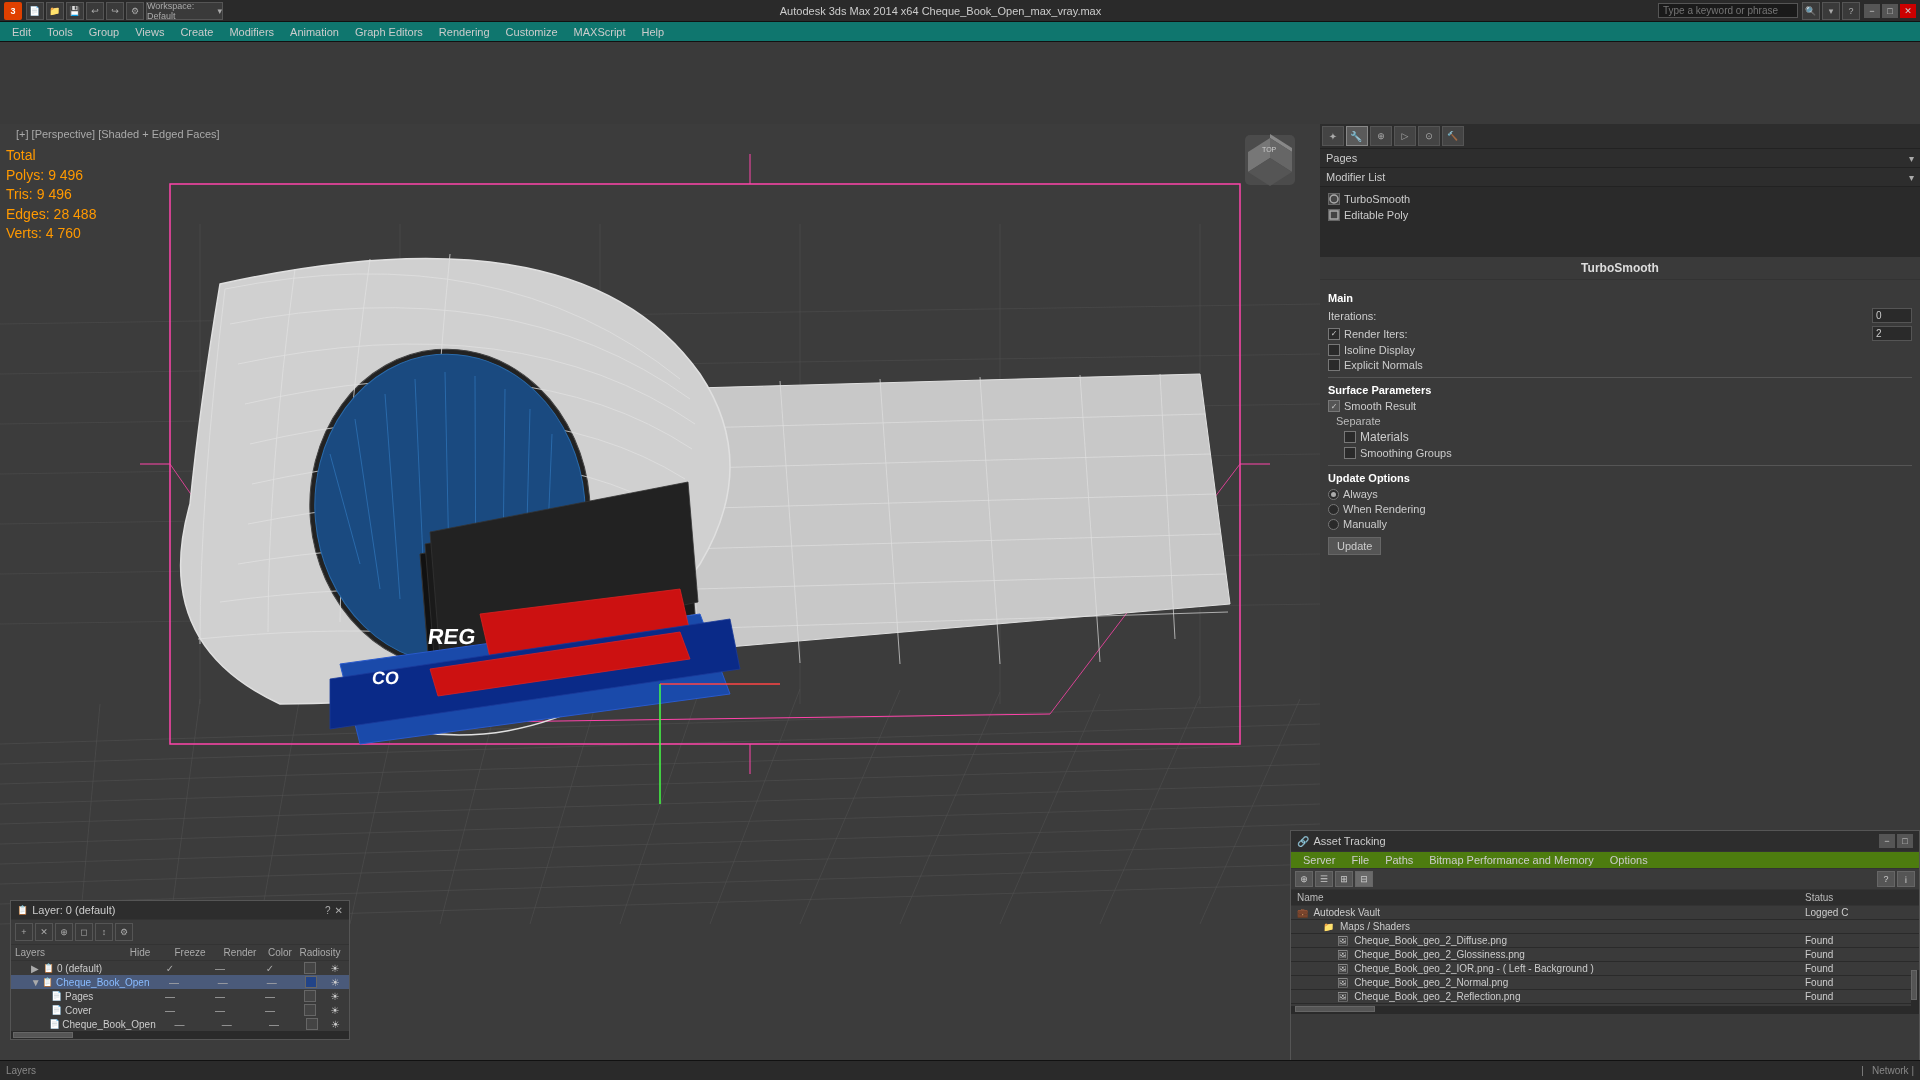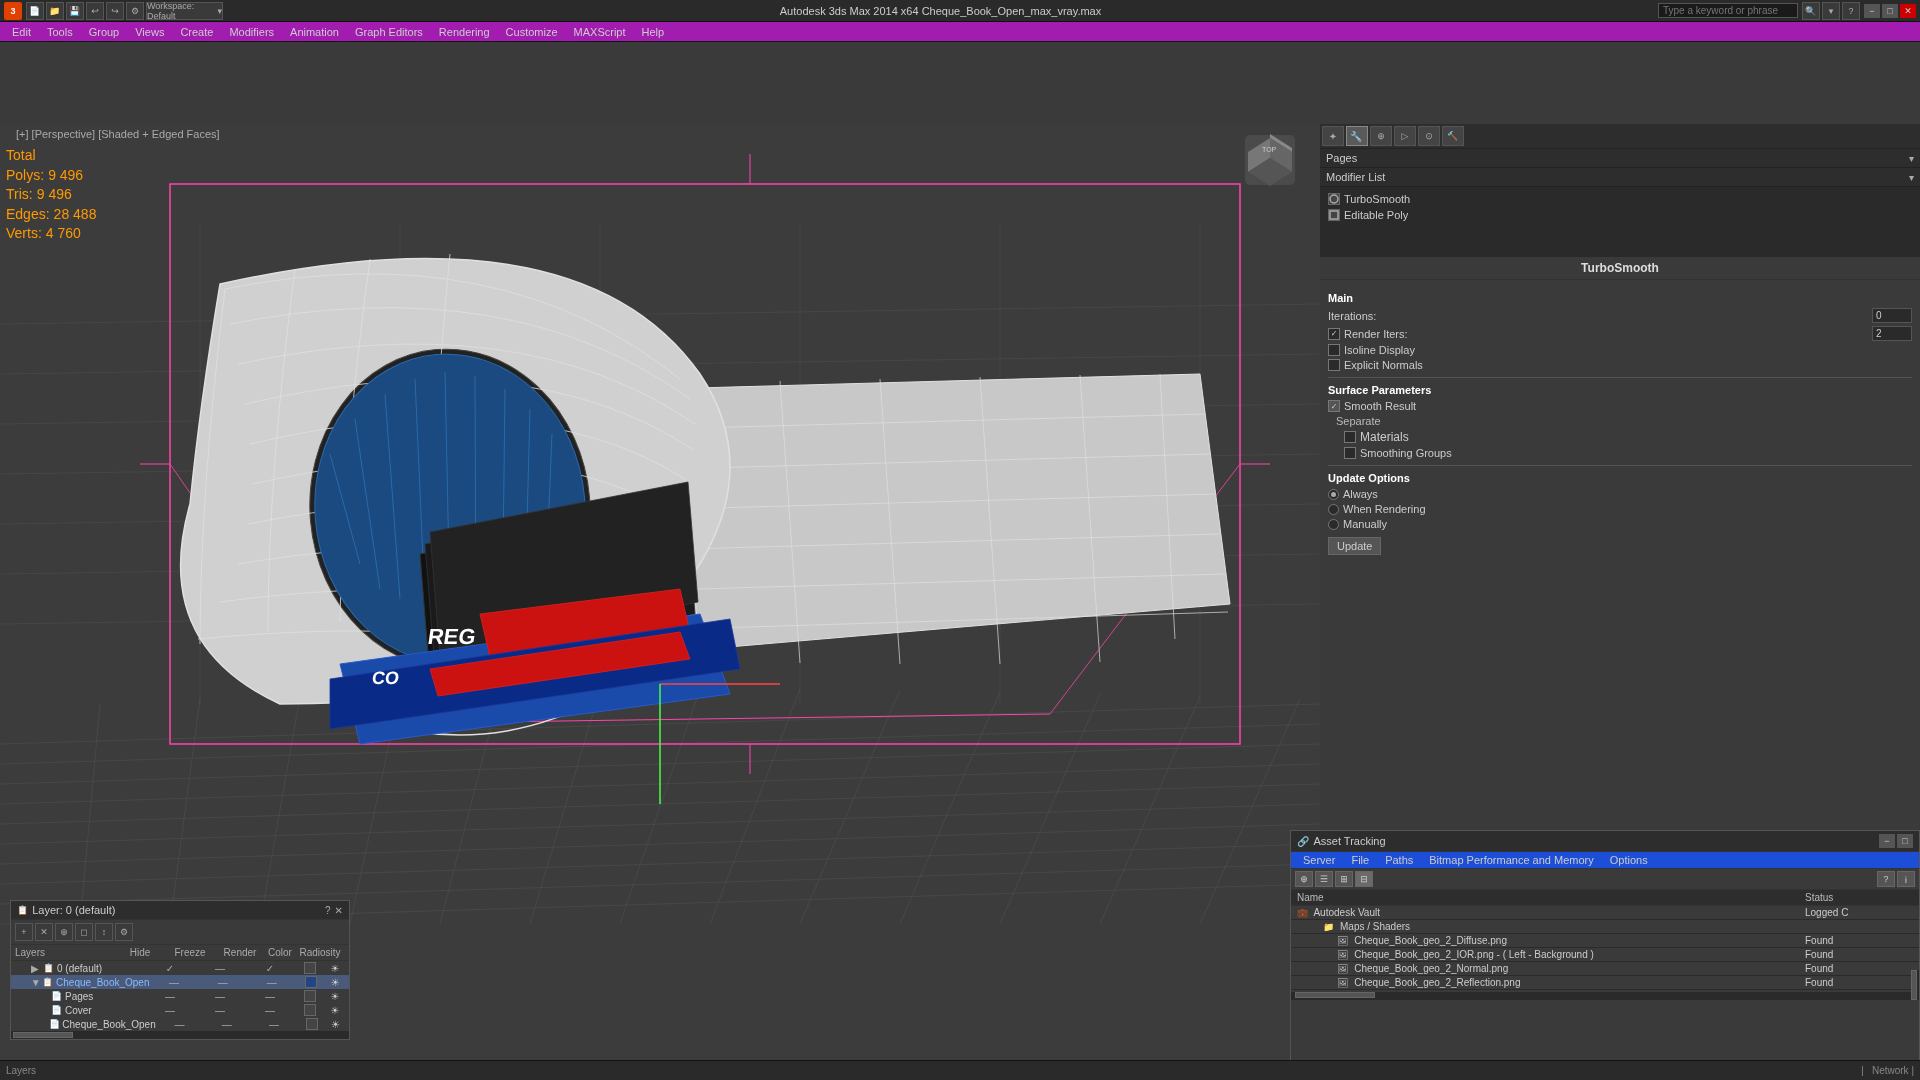--- a/index.html
+++ b/index.html
@@ -59,21 +59,21 @@
       background: #555;
       border: none; color: #ccc;
       font-size: 9px; cursor: pointer;
       display: flex; align-items: center; justify-content: center;
     }
     .win-btn.close { background: #c00; }
 
     
     #menubar {
       height: 20px;
-      background: #a21caf;
+      background: #0f766e;
       display: flex;
       align-items: center;
       padding: 0 4px;
       gap: 0;
       border-bottom: 1px solid #111;
     }
     .menu-item {
       padding: 2px 8px;
       font-size: 11px;
       color: #ccc;
@@ -257,21 +257,21 @@
       border: 1px solid #555;
       z-index: 20;
     }
     #asset-titlebar {
       background: #2d2d2d;
       padding: 3px 6px;
       display: flex; align-items: center; justify-content: space-between;
       border-bottom: 1px solid #333;
     }
     #asset-menubar {
-      background: #1d4ed8;
+      background: #4d7c0f;
       padding: 1px 4px;
       display: flex; gap: 0;
       border-bottom: 1px solid #333;
     }
     .asset-menu-item {
       padding: 1px 8px; font-size: 11px; color: #ccc; cursor: pointer;
     }
     #asset-toolbar {
       display: flex; gap: 2px; padding: 2px 4px;
       border-bottom: 1px solid #333;
@@ -849,20 +849,27 @@
         <tr>
           <td style="padding-left:46px;">
             <span class="asset-icon">🖼</span>
             <span>Cheque_Book_geo_2_Diffuse.png</span>
           </td>
           <td class="status-found">Found</td>
         </tr>
         <tr>
           <td style="padding-left:46px;">
             <span class="asset-icon">🖼</span>
+            <span>Cheque_Book_geo_2_Glossiness.png</span>
+          </td>
+          <td class="status-found">Found</td>
+        </tr>
+        <tr>
+          <td style="padding-left:46px;">
+            <span class="asset-icon">🖼</span>
             <span>Cheque_Book_geo_2_IOR.png - ( Left - Background )</span>
           </td>
           <td class="status-found">Found</td>
         </tr>
         <tr>
           <td style="padding-left:46px;">
             <span class="asset-icon">🖼</span>
             <span>Cheque_Book_geo_2_Normal.png</span>
           </td>
           <td class="status-found">Found</td>

